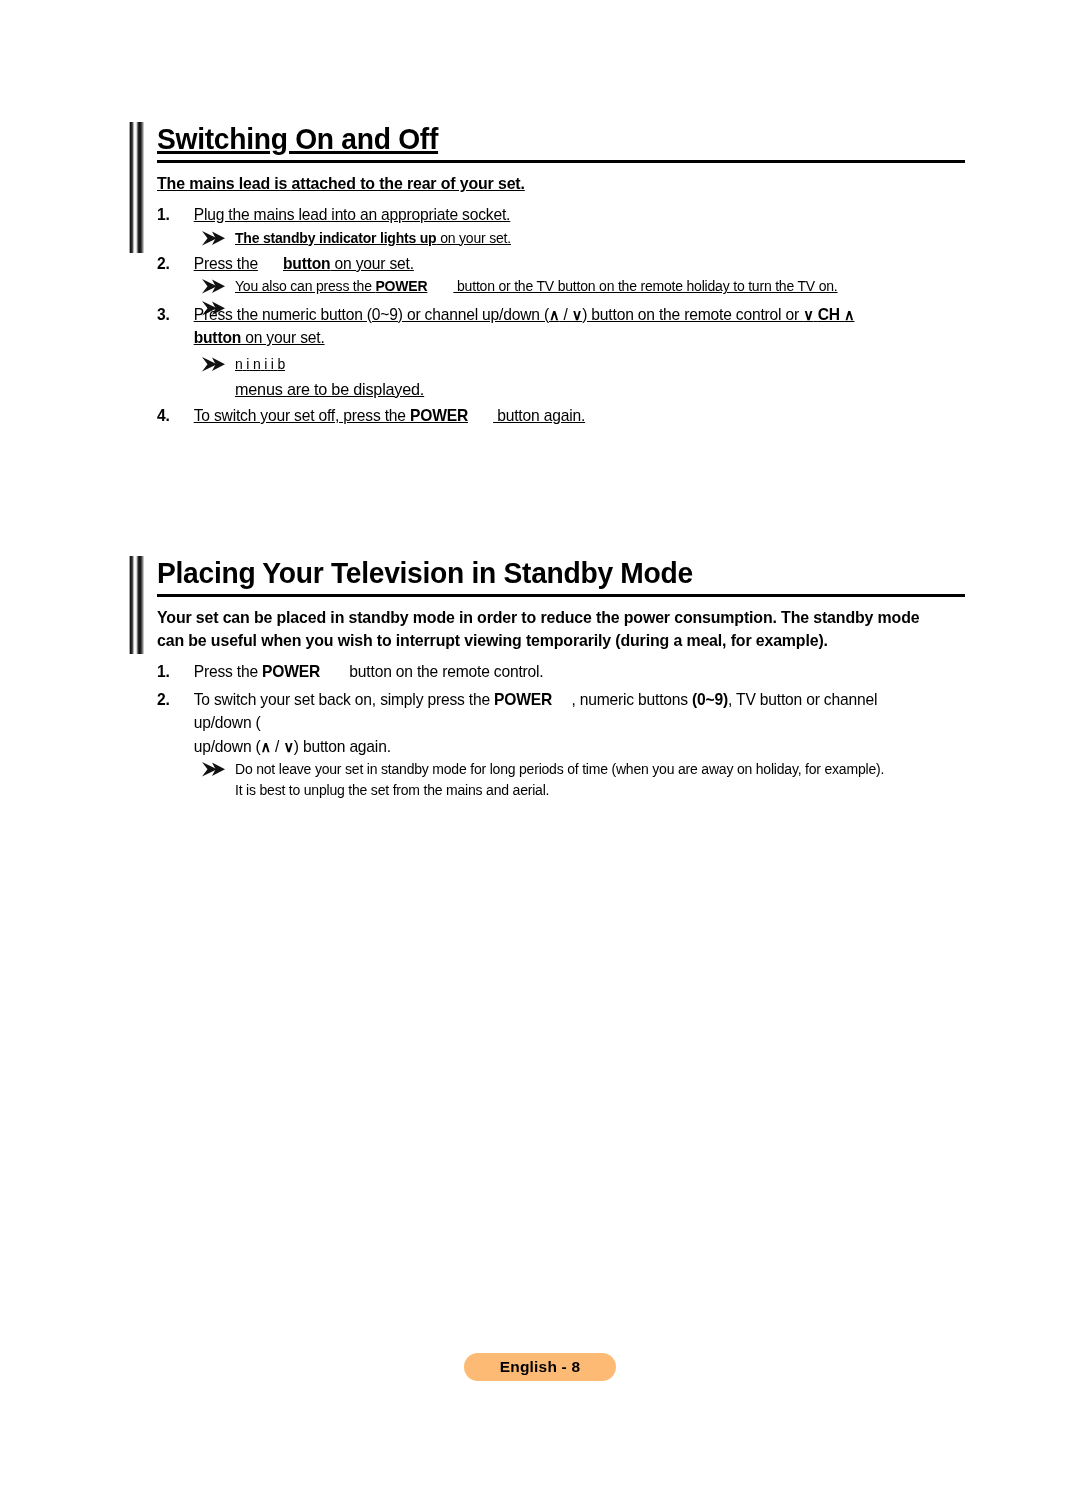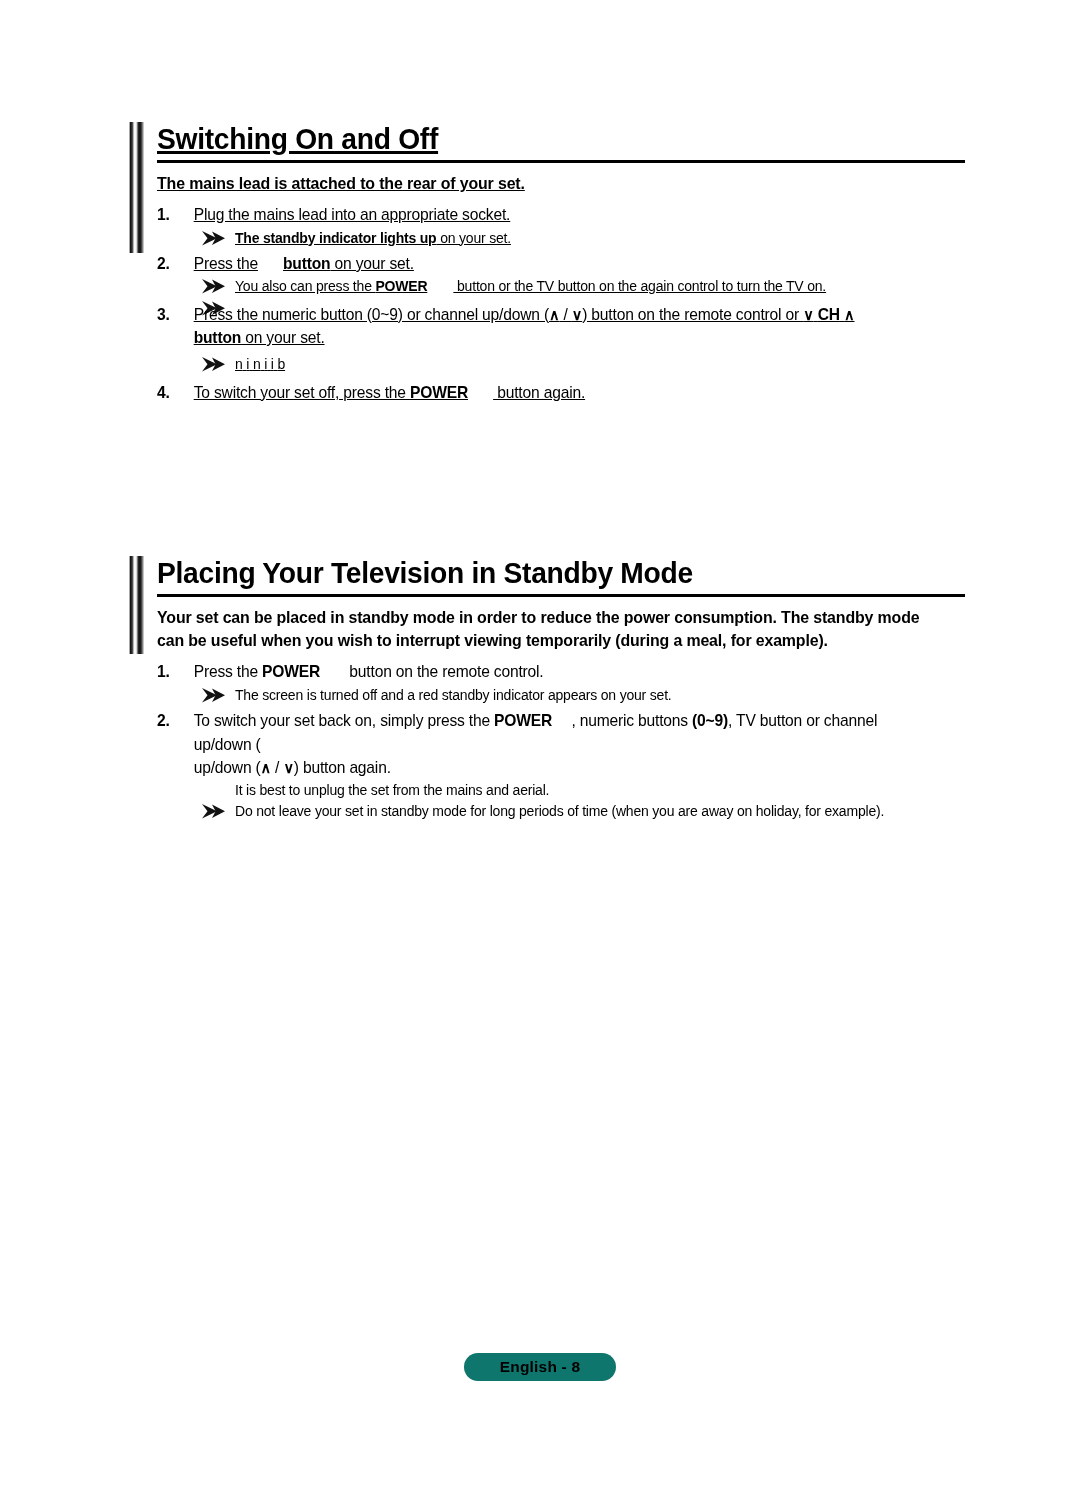--- a/index.html
+++ b/index.html
@@ -128,21 +128,21 @@
   .gap-sm { display: inline-block; width: 20px; }
   .chev { font-weight: bold; font-size: 15px; }
 
   
   .footer-pill {
     position: absolute;
     left: 464px;
     top: 1353px;
     width: 152px;
     height: 28px;
-    background: #0f766e;
+    background: #fdba74;
     border-radius: 14px;
     display: flex;
     align-items: center;
     justify-content: center;
     font-size: 15.5px;
     font-weight: bold;
     letter-spacing: 0.2px;
     color: #000000;
   }
 </style>
@@ -177,21 +177,21 @@
         <div class="step">
           <span class="num">2.</span>
           <span>Press the</span><span class="gap"></span><span class="b">button</span><span> on your set.</span>
         </div>
 
         <div class="note inner">
           <svg class="arrow" viewBox="0 0 26 19">
             <path d="M1 2 L16 9.2 L1 16.5 L6.5 9.2 Z" fill="#111"></path>
             <path d="M11 2.5 L24 9.2 L11 16 L14.6 9.2 Z" fill="#111"></path>
           </svg>
-          <span>You also can press the </span><span class="b">POWER</span><span class="gap"></span><span> button or the TV button on the again control to turn the TV on.</span>
+          <span>You also can press the </span><span class="b">POWER</span><span class="gap"></span><span> button or the TV button on the remote holiday to turn the TV on.</span>
         </div>
 
         <div class="note inner">
           <svg class="arrow" viewBox="0 0 26 19">
             <path d="M1 2 L16 9.2 L1 16.5 L6.5 9.2 Z" fill="#111"></path>
             <path d="M11 2.5 L24 9.2 L11 16 L14.6 9.2 Z" fill="#111"></path>
           </svg>
         </div>
 
         <div class="step" style="margin-top:6px;">
@@ -209,20 +209,21 @@
             <path d="M11 2.5 L24 9.2 L11 16 L14.6 9.2 Z" fill="#111"></path>
           </svg>
           <span class="g" style="left:110px;">n</span>
           <span class="g" style="left:202px;">i</span>
           <span class="g" style="left:377px;">n</span>
           <span class="g" style="left:640px;">i</span>
           <span class="g" style="left:762px;">i</span>
           <span class="g" style="left:808px;">b</span>
         </div>
 
+        <div class="plain">menus are to be displayed.</div>
 
         <div class="step" style="margin-top:3px;">
           <span class="num">4.</span>
           <span>To switch your set off, press the </span><span class="b">POWER</span><span class="gap"></span><span> button again.</span>
         </div>
 
       </div>
     </div>
   </div>
 
@@ -235,44 +236,37 @@
 
       <p class="lede" style="width:812px;">Your set can be placed in standby mode in order to reduce the power consumption. The standby mode can be useful when you wish to interrupt viewing temporarily (during a meal, for example).</p>
 
       <div class="steps">
 
         <div class="step" style="margin-top:6px;">
           <span class="num">1.</span>
           <span>Press the </span><span class="b">POWER</span><span class="gap"></span><span> button on the remote control.</span>
         </div>
 
-        <div class="note inner">
-          <svg class="arrow" viewBox="0 0 26 19">
-            <path d="M1 2 L16 9.2 L1 16.5 L6.5 9.2 Z" fill="#111"></path>
-            <path d="M11 2.5 L24 9.2 L11 16 L14.6 9.2 Z" fill="#111"></path>
-          </svg>
-          <span>The screen is turned off and a red standby indicator appears on your set.</span>
-        </div>
 
         <div class="step" style="margin-top:4px;">
           <span class="num">2.</span>
           <span>To switch your set back on, simply press the </span><span class="b">POWER</span><span class="gap-sm"></span><span>, numeric buttons </span><span class="b">(0~9)</span><span>, TV button or channel up/down (</span><br>
           <span>up/down (</span><span class="chev">∧</span><span> / </span><span class="chev">∨</span><span>) button again.</span>
         </div>
 
+        <div class="note inner">
+          <svg class="arrow" viewBox="0 0 26 19">
+            <path d="M1 2 L16 9.2 L1 16.5 L6.5 9.2 Z" fill="#111"></path>
+            <path d="M11 2.5 L24 9.2 L11 16 L14.6 9.2 Z" fill="#111"></path>
+          </svg>
+          <span>Do not leave your set in standby mode for long periods of time (when you are away on holiday, for example).</span>
+        </div>
+
         <div class="note inner" style="padding-left:40px; margin-top:0;">
           <span>It is best to unplug the set from the mains and aerial.</span>
-        </div>
-
-        <div class="note inner">
-          <svg class="arrow" viewBox="0 0 26 19">
-            <path d="M1 2 L16 9.2 L1 16.5 L6.5 9.2 Z" fill="#111"></path>
-            <path d="M11 2.5 L24 9.2 L11 16 L14.6 9.2 Z" fill="#111"></path>
-          </svg>
-          <span>Do not leave your set in standby mode for long periods of time (when you are away on holiday, for example).</span>
         </div>
 
       </div>
     </div>
   </div>
 
   <div class="footer-pill">
     <span>English - 8</span>
   </div>
 

